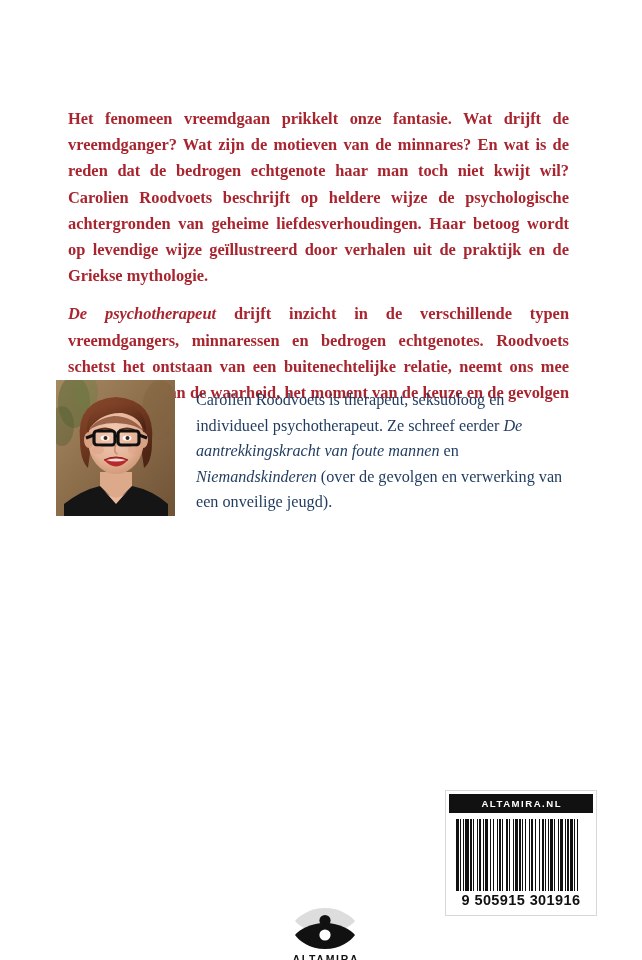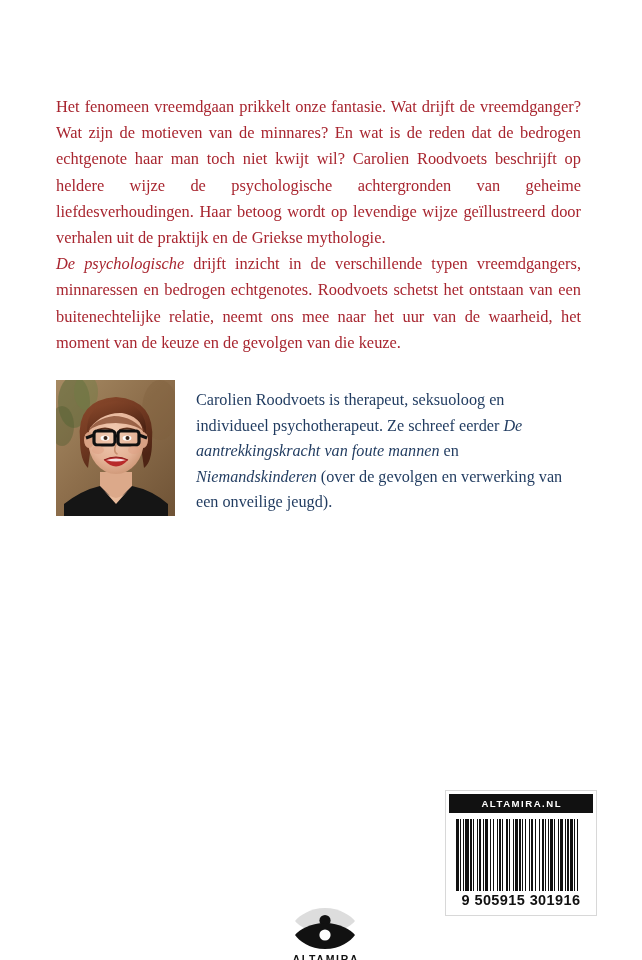--- a/index.html
+++ b/index.html
@@ -22,21 +22,22 @@
     left: 56px;
     top: 94px;
     width: 525px;
     color: #a8252f;
     font-size: 16.4px;
     line-height: 26.2px;
     text-align: justify;
     text-justify: inter-word;
   }
   .blurb p {
-    margin: 0;
+    margin: 12px;
+    font-weight: bold;
   }
   .blurb p + p {
     margin-top: 0px;
   }
   em, .ital {
     font-style: italic;
   }
 
   
   .author-block {
@@ -145,21 +146,21 @@
     text-align: center;
     margin-top: 1px;
     letter-spacing: 0.4px;
   }
 </style>
 </head>
 <body>
 
 <div class="blurb">
   <p><span>Het fenomeen vreemdgaan prikkelt onze fantasie. Wat drijft de vreemdganger? Wat zijn de motieven van de minnares? En wat is de reden dat de bedrogen echtgenote haar man toch niet kwijt wil? Carolien Roodvoets beschrijft op heldere wijze de psychologische achtergronden van geheime liefdesverhoudingen. Haar betoog wordt op levendige wijze geïllustreerd door verhalen uit de praktijk en de Griekse mythologie.</span></p>
-  <p><em class="ital">De psychologische</em><span> drijft inzicht in de verschillende typen vreemdgangers, minnaressen en bedrogen echtgenotes. Roodvoets schetst het ontstaan van een buitenechtelijke relatie, neemt ons mee naar het uur van de waarheid, het moment van de keuze en de gevolgen van die keuze.</span></p>
+  <p><em class="ital">De psychotherapeut</em><span> drijft inzicht in de verschillende typen vreemdgangers, minnaressen en bedrogen echtgenotes. Roodvoets schetst het ontstaan van een buitenechtelijke relatie, neemt ons mee naar het uur van de waarheid, het moment van de keuze en de gevolgen van die keuze.</span></p>
 </div>
 
 <div class="author-block">
   <div class="author-photo">
     <svg viewBox="0 0 119 136" xmlns="http://www.w3.org/2000/svg" aria-hidden="true">
       <defs>
         <linearGradient id="bgw" x1="0" y1="0" x2="1" y2="1">
           <stop offset="0%" stop-color="#a68a63"></stop>
           <stop offset="45%" stop-color="#8e6f4c"></stop>
           <stop offset="100%" stop-color="#6f5336"></stop>

